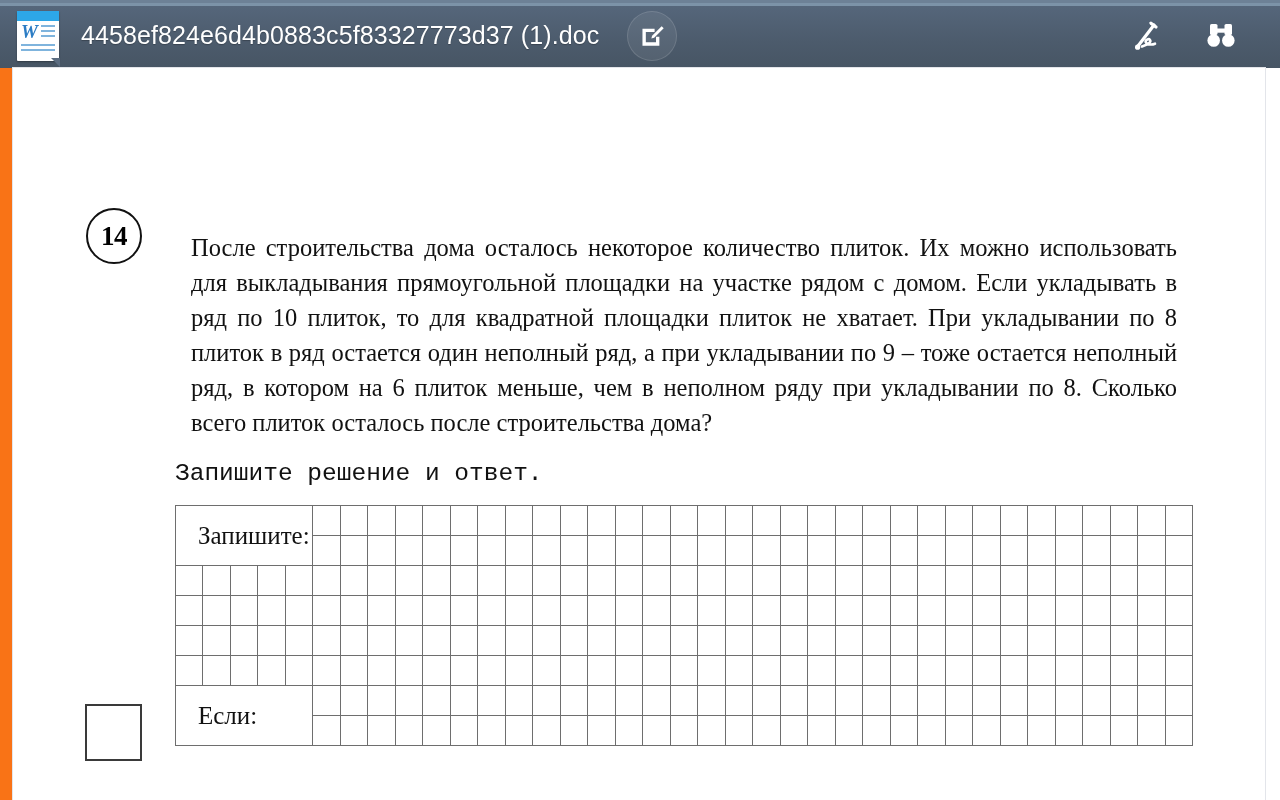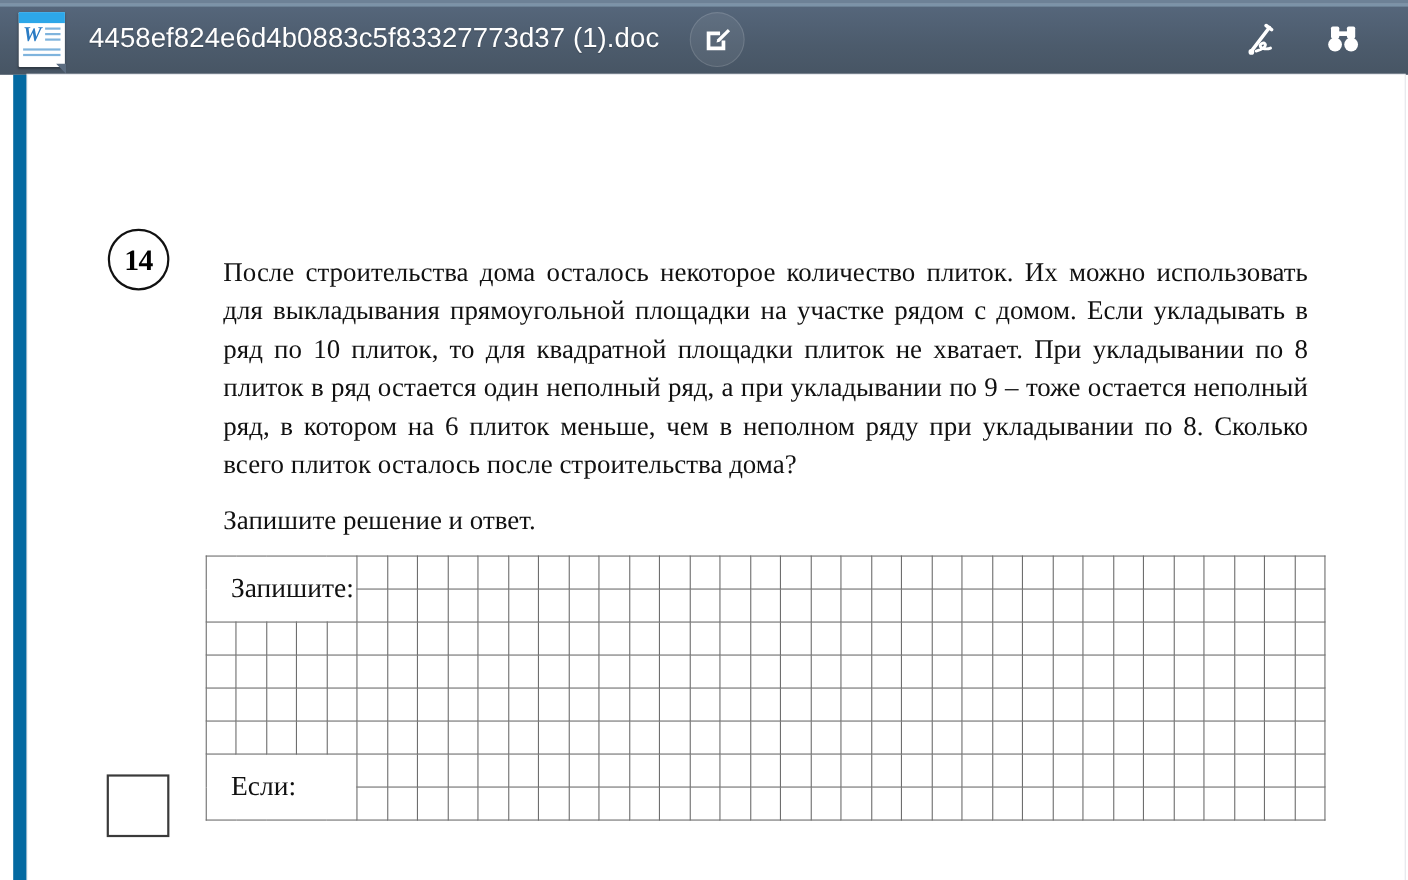--- a/index.html
+++ b/index.html
@@ -91,23 +91,23 @@
     width: 58px; height: 58px;
     display: flex; align-items: center; justify-content: center;
     flex: none;
   }
   #sign-icon-btn { margin-right: 14px; }
   #find-icon-btn { margin-right: 30px; }
 
   
   #page-area {
     position: absolute;
-    left: 12px; top: 68px;
+    left: 0; top: 68px;
     width: 1020px; height: 732px;
-    background: #0369a1;
+    background: #f97316;
   }
   #page {
     position: absolute;
     left: 13px; top: 0;
     width: 1252px; height: 732px;
     background: #ffffff;
     box-shadow: 0 0 0 1px #e3e5ea;
   }
 
   
@@ -133,25 +133,25 @@
   #task-text {
     font-family: "Liberation Serif", serif;
     font-size: 24.5px;
     line-height: 35px;
     color: #111111;
     text-align: justify;
     text-justify: inter-word;
     margin: 16px;
   }
   #task-instruction {
-    font-family: Liberation Serif, serif;
+    font-family: Liberation Mono, monospace;
     font-size: 24.5px;
     line-height: 35px;
     color: #111111;
-    margin: 16px;
+    margin: 0;
     text-align: left;
   }
 
   
   #answer-box {
     position: absolute;
     left: 72px; top: 636px;
     width: 57px; height: 57px;
     border: 2.5px solid #3a3a3a;
     background: #ffffff;

